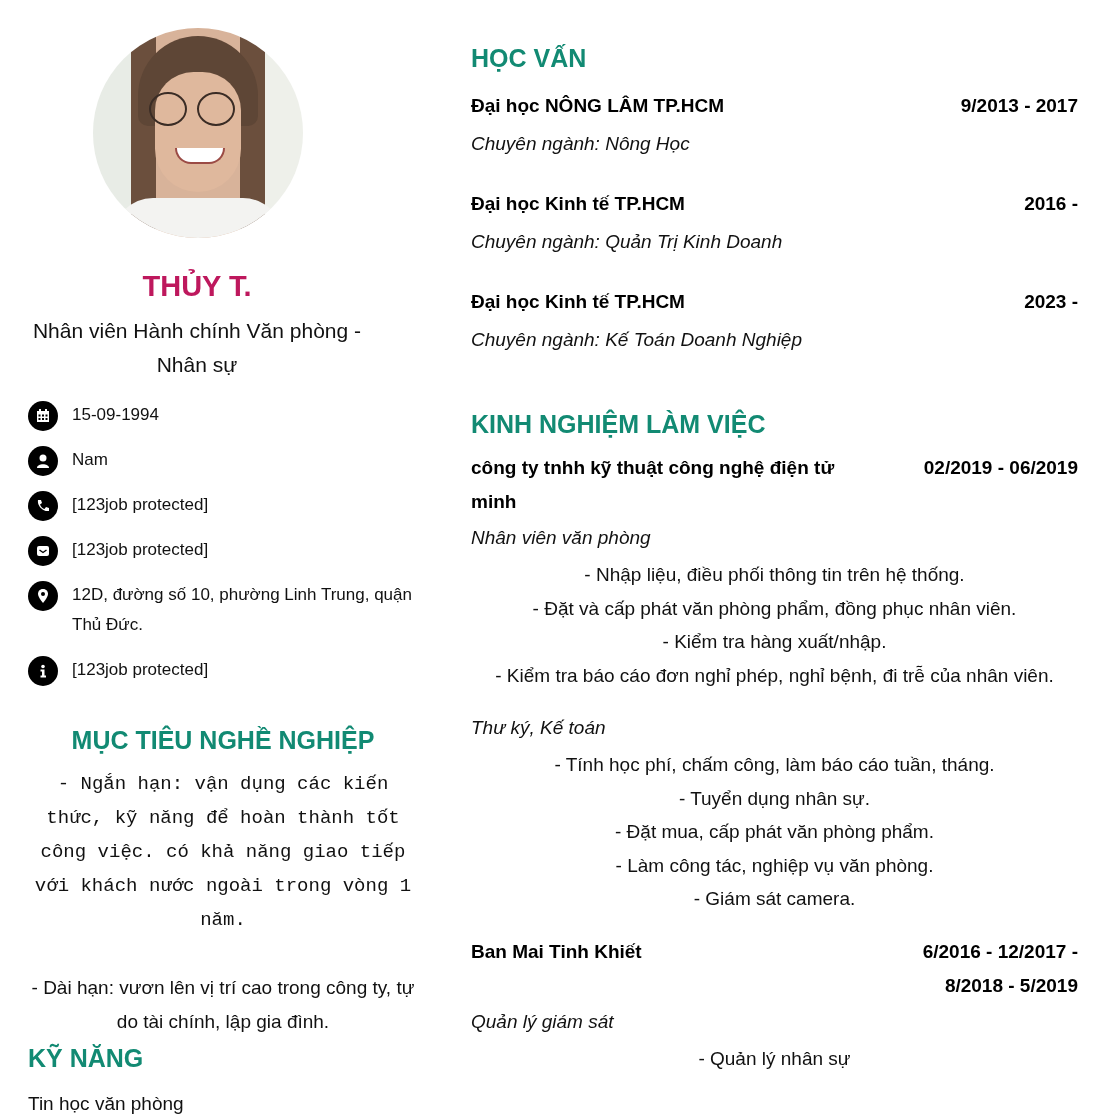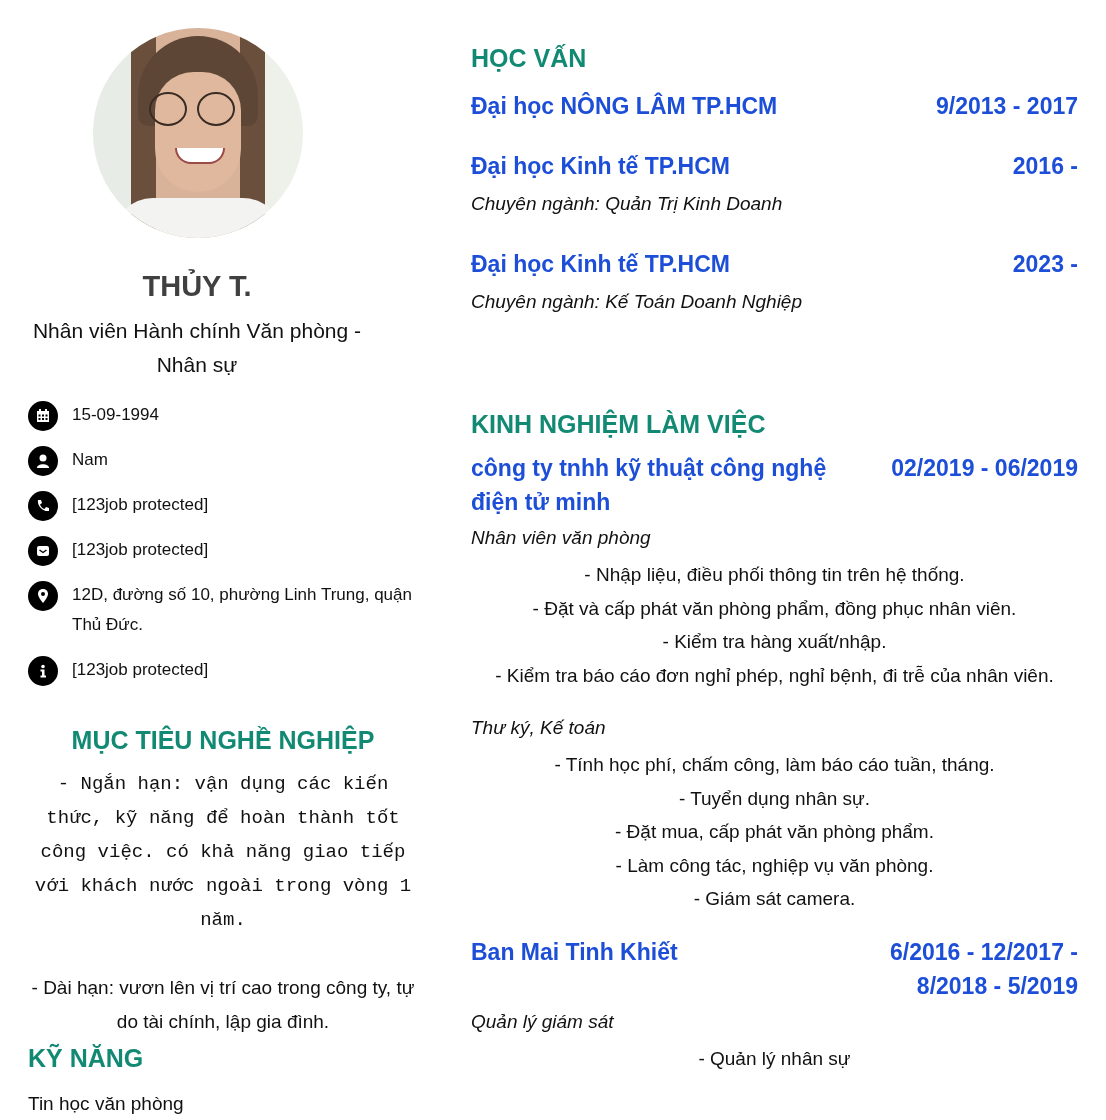--- a/index.html
+++ b/index.html
@@ -7,28 +7,28 @@
   .left { position:absolute; left:28px; top:0; width:390px; }
   .right { position:absolute; left:471px; top:0; width:607px; }
   .avatar { position:absolute; left:93px; top:28px; width:210px; height:210px; border-radius:50%; overflow:hidden;
     background: radial-gradient(circle at 50% 38%, #e9c7b0 0 18%, transparent 19%),
                 linear-gradient(90deg, #e8ece6 0 18%, #6b4f3d 18% 30%, #d8b39a 30% 70%, #6b4f3d 70% 82%, #eef0ea 82%); }
   .avatar .hair { position:absolute; left:45px; top:8px; width:120px; height:90px; border-radius:60px 60px 10px 10px; background:#5e4636; }
   .avatar .face { position:absolute; left:62px; top:44px; width:86px; height:120px; border-radius:43px 43px 48px 48px; background:#dfb89d; }
   .avatar .glass { position:absolute; top:64px; width:34px; height:30px; border:2px solid #3a2c25; border-radius:50%; }
   .avatar .smile { position:absolute; left:82px; top:120px; width:46px; height:14px; border-radius:0 0 24px 24px; background:#fff; border:2px solid #9b4b45; border-top:none; }
   .avatar .shirt { position:absolute; left:20px; top:170px; width:170px; height:60px; background:#f3f3f1; border-radius:40px 40px 0 0; }
-  .name { position:absolute; left:0; top:270px; width:338px; text-align:center; color:#404040; font-weight:bold; font-size:29px; }
+  .name { position:absolute; left:0; top:270px; width:338px; text-align:center; color:#be185d; font-weight:bold; font-size:29px; }
   .title { position:absolute; left:0; top:314px; width:338px; text-align:center; font-size:21px; line-height:34px; color:#111; }
   .info { position:absolute; left:0; top:400px; width:390px; }
   .info-row { position:relative; padding-left:44px; font-size:17px; line-height:30px; margin-bottom:15px; color:#111; }
   .info-row .ic { position:absolute; left:0; top:1px; width:30px; height:30px; border-radius:50%; background:#000; display:flex; align-items:center; justify-content:center; }
   .sec-title { color:#128a73; font-weight:bold; font-size:25px; }
   .para { font-size:19px; line-height:34px; color:#111; }
-  .entry-head { display:flex; justify-content:space-between; font-weight:bold; font-size:23px; line-height:34px; color:#1d4ed8;gap:31px; }
+  .entry-head { display:flex; justify-content:space-between; font-weight:bold; font-size:19px; line-height:34px; color:#000000;gap:31px; }
   .entry-head .d { text-align:right; white-space:nowrap; }
   .it { font-style:italic; font-size:19px; line-height:34px; color:#111; }
   .bl { font-size:19px; line-height:33.5px; color:#111;text-align:center; }
 </style>
 </head>
 <body>
 
 <div class="avatar">
   <div class="hair"></div>
     <div class="face"></div>
@@ -124,20 +124,21 @@
 
 <div class="right">
   <div style="position:absolute; top:44px; left:0; width:607px;">
     <div class="sec-title">HỌC VẤN</div>
 
     <div style="margin-top:16px;">
       <div class="entry-head">
           <span>Đại học NÔNG LÂM TP.HCM</span>
           <span class="d">9/2013 - 2017</span>
         </div>
+      <div class="it" style="margin-top:4px;">Chuyên ngành: Nông Học</div>
     </div>
     <div style="margin-top:26px;">
       <div class="entry-head">
           <span>Đại học Kinh tế TP.HCM</span>
           <span class="d">2016 -</span>
         </div>
       <div class="it" style="margin-top:4px;">Chuyên ngành: Quản Trị Kinh Doanh</div>
     </div>
     <div style="margin-top:26px;">
       <div class="entry-head">

